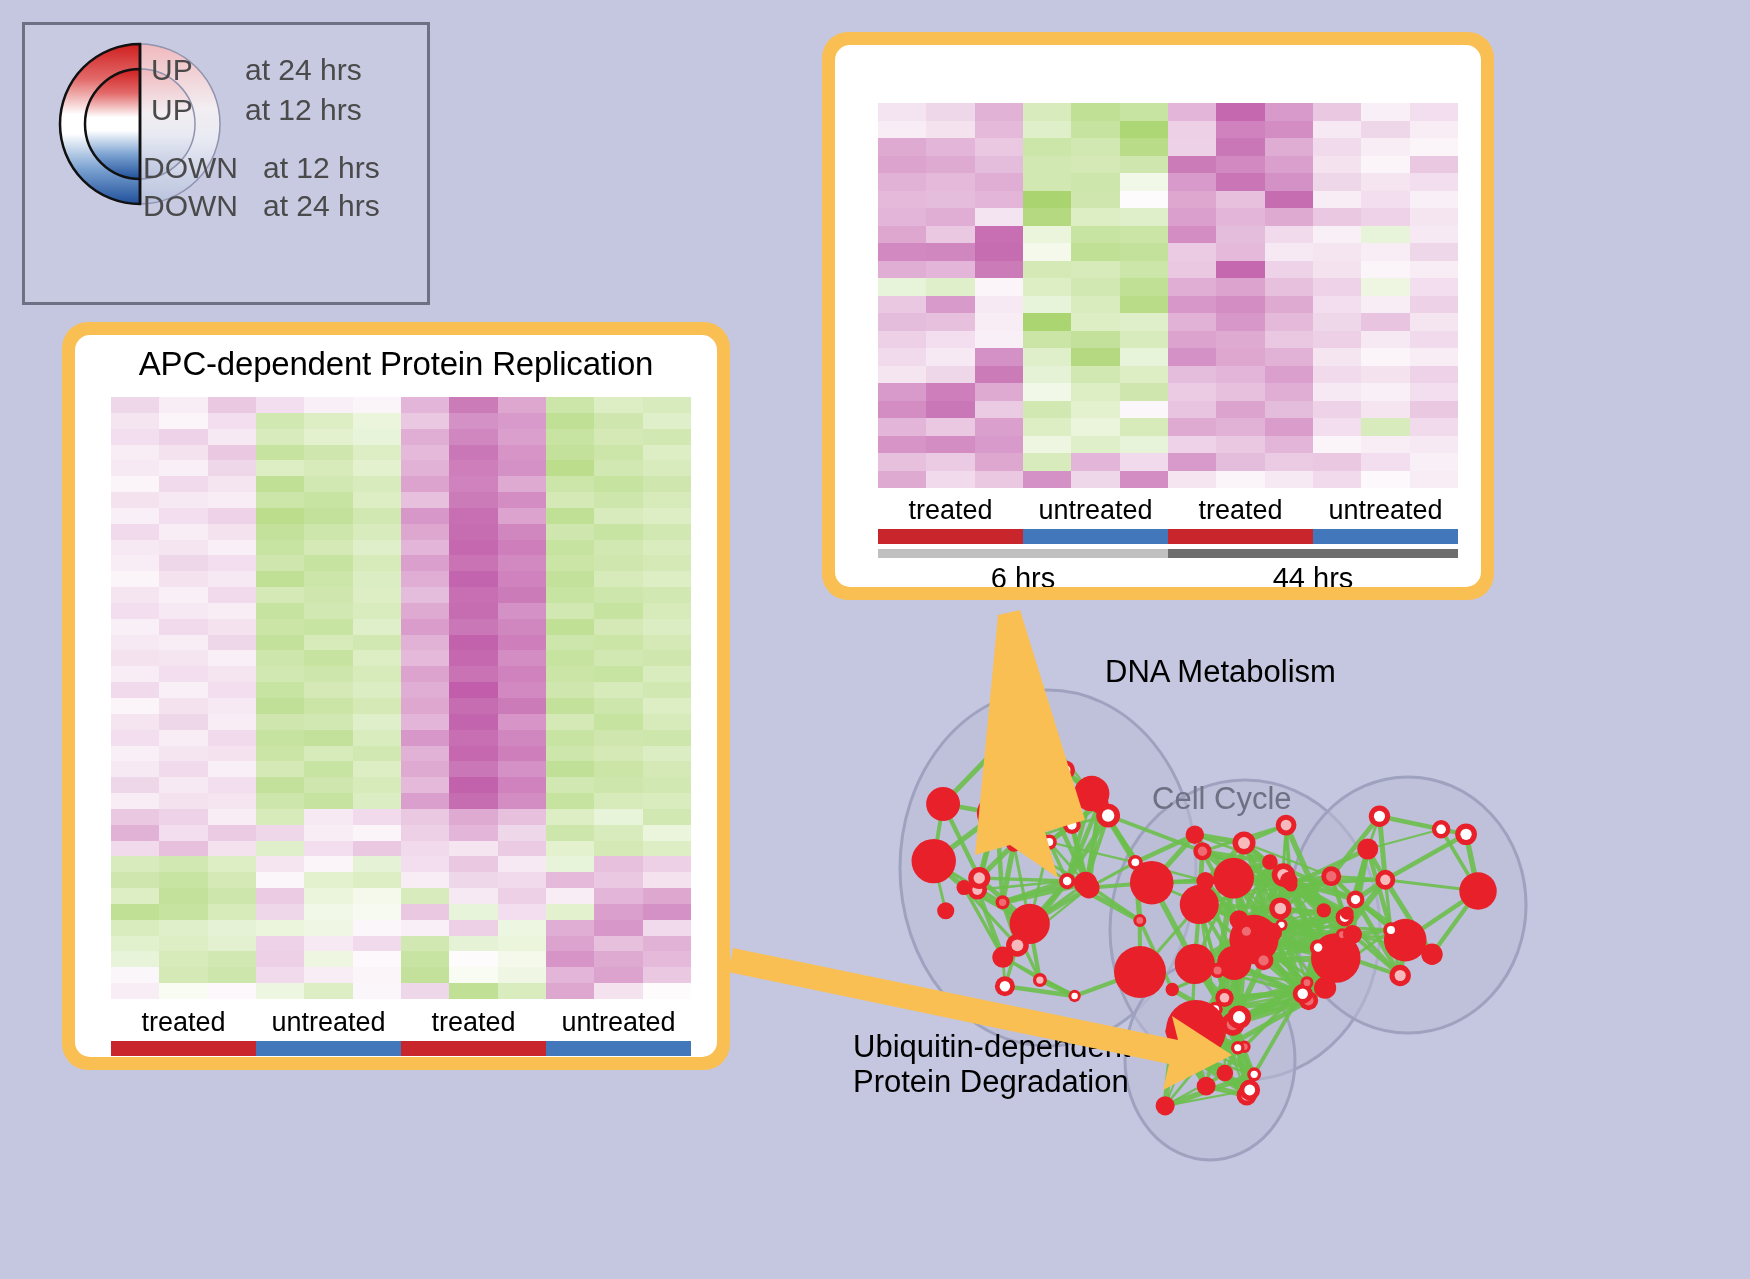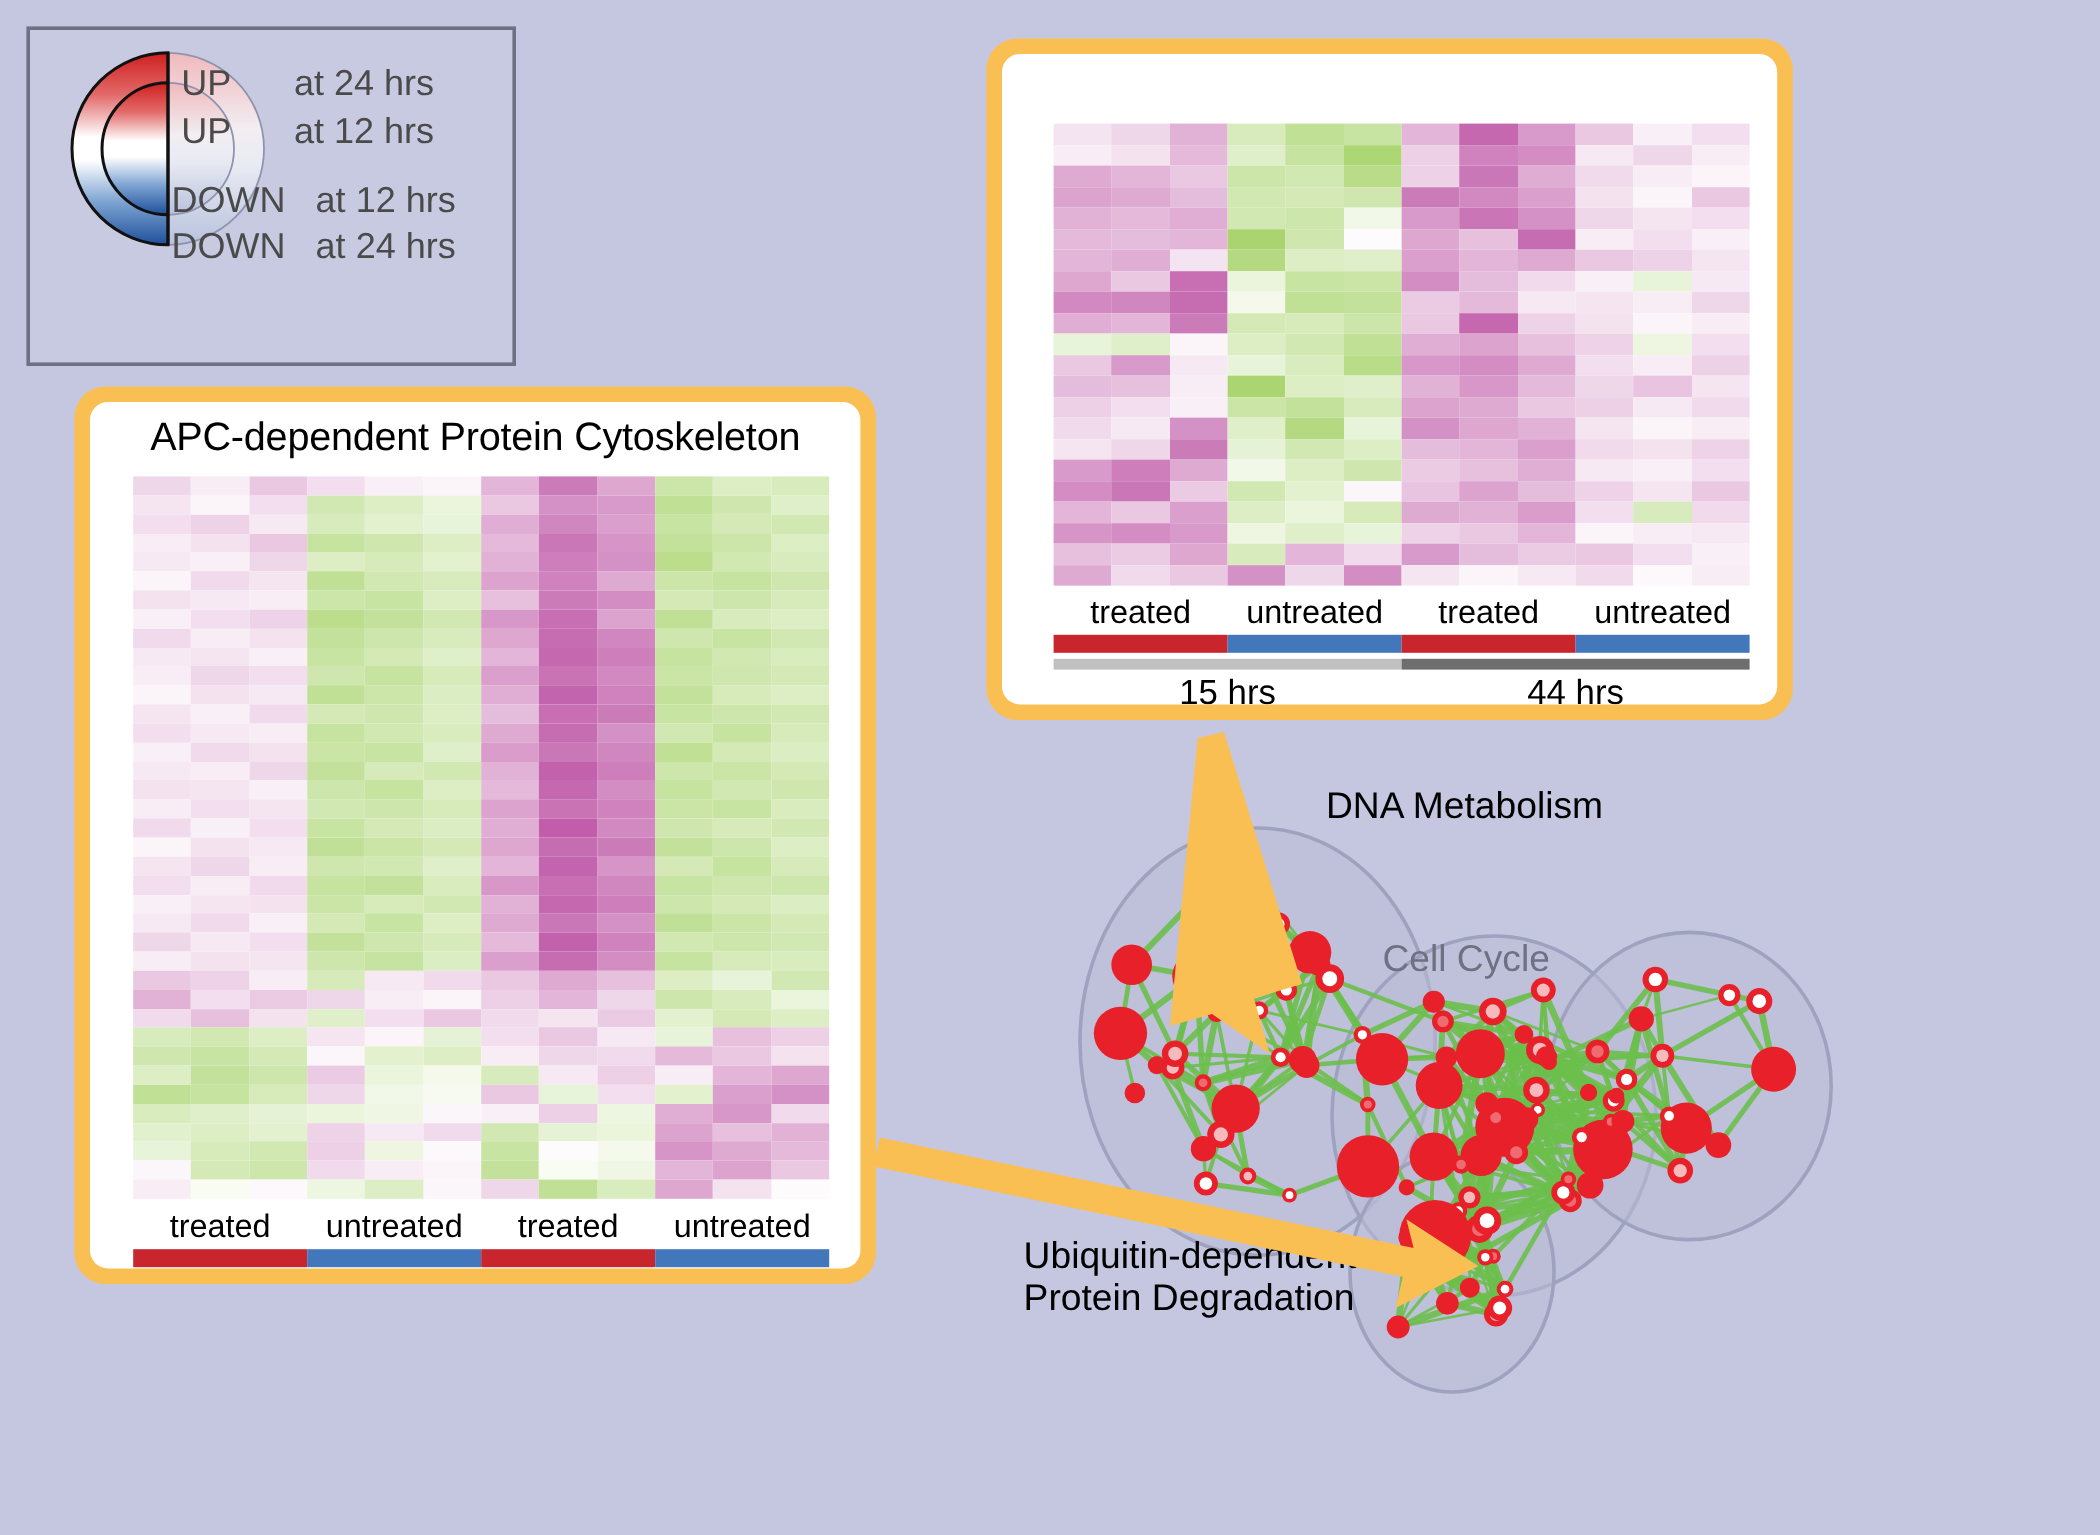--- a/index.html
+++ b/index.html
@@ -450,30 +450,30 @@
             <div style="background: rgb(201, 37, 45);"></div>
             <div style="background: rgb(66, 119, 187);"></div>
             <div style="background: rgb(201, 37, 45);"></div>
             <div style="background: rgb(66, 119, 187);"></div>
           </div>
         <div class="annot-time-bar" id="rep-time-bar">
             <div style="background: rgb(192, 192, 192);"></div>
             <div style="background: rgb(110, 110, 110);"></div>
           </div>
         <div class="annot-time-labels" id="rep-time-labels">
-            <span>15 hrs</span>
+            <span>6 hrs</span>
             <span>44 hrs</span>
           </div>
       </div>
     </div>
   </div>
 
   <div class="panel" id="panel-apc">
     <div class="panel-inner">
-      <div class="panel-title">APC-dependent Protein Cytoskeleton</div>
+      <div class="panel-title">APC-dependent Protein Replication</div>
       <div class="heatmap" id="hm-apc" style="position: absolute; left: 36px; top: 62px; width: 580px; height: 602px; grid-template-columns: repeat(12, 1fr); grid-template-rows: repeat(38, 1fr);">
           <div class="heatcell" style="background: rgb(239, 215, 234);"></div>
           <div class="heatcell" style="background: rgb(248, 237, 245);"></div>
           <div class="heatcell" style="background: rgb(234, 200, 226);"></div>
           <div class="heatcell" style="background: rgb(242, 222, 238);"></div>
           <div class="heatcell" style="background: rgb(249, 240, 247);"></div>
           <div class="heatcell" style="background: rgb(251, 244, 249);"></div>
           <div class="heatcell" style="background: rgb(227, 181, 216);"></div>
           <div class="heatcell" style="background: rgb(204, 123, 185);"></div>
           <div class="heatcell" style="background: rgb(221, 167, 208);"></div>

